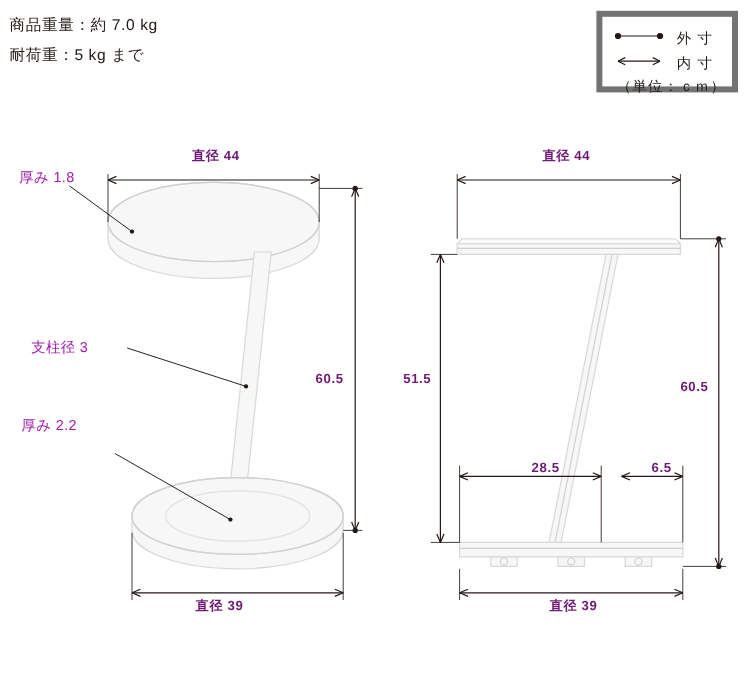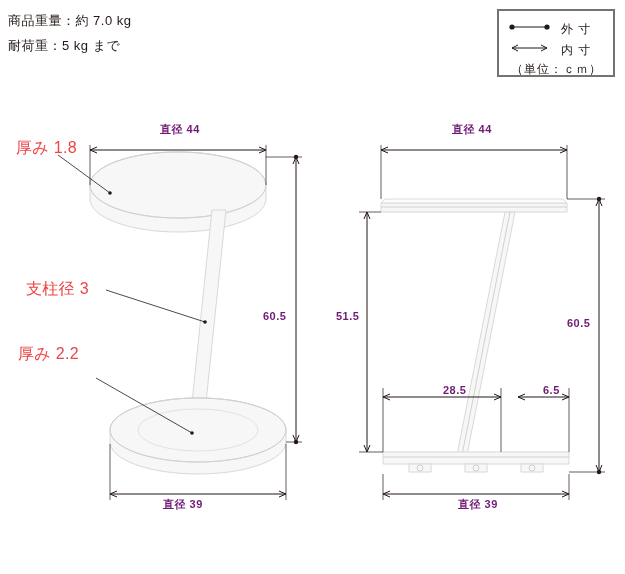--- a/index.html
+++ b/index.html
@@ -28,21 +28,21 @@
     letter-spacing: 0.5px;
     white-space: nowrap;
     color: #231815;
   }
   .legend-box {
     position: absolute;
     left: 497px;
     top: 9px;
     width: 118px;
     height: 68px;
-    border: 2px solid #737373;
+    border: 5px solid #737373;
     box-sizing: border-box;
     background: #fff;
   }
   .legend-row {
     position: absolute;
     font-size: 12px;
     letter-spacing: 1px;
     white-space: nowrap;
     color: #231815;
   }
@@ -56,25 +56,25 @@
     font-size: 11px;
     letter-spacing: 0.5px;
     white-space: nowrap;
     color: #701a75;
     font-weight: bold;
   }
 
   
   .callout {
     position: absolute;
-    font-size: 16px;
+    font-size: 12px;
     line-height: 18px;
     letter-spacing: 0.3px;
     white-space: nowrap;
-    color: #ef4444;
+    color: #a21caf;
   }
 
   svg { display: block; }
   .ln { stroke: #231815; stroke-width: 1; fill: none; }
   .lnthin { stroke: #231815; stroke-width: 0.8; fill: none; }
   .ext { stroke: #231815; stroke-width: 0.7; fill: none; stroke-dasharray: none; }
   .prod-fill { fill: #f7f7f7; stroke: #d8d8d8; stroke-width: 1; }
   .prod-fill2 { fill: #fbfbfb; stroke: #dcdcdc; stroke-width: 1; }
   .prod-line { fill: none; stroke: #d0d0d0; stroke-width: 1; }
 </style>

